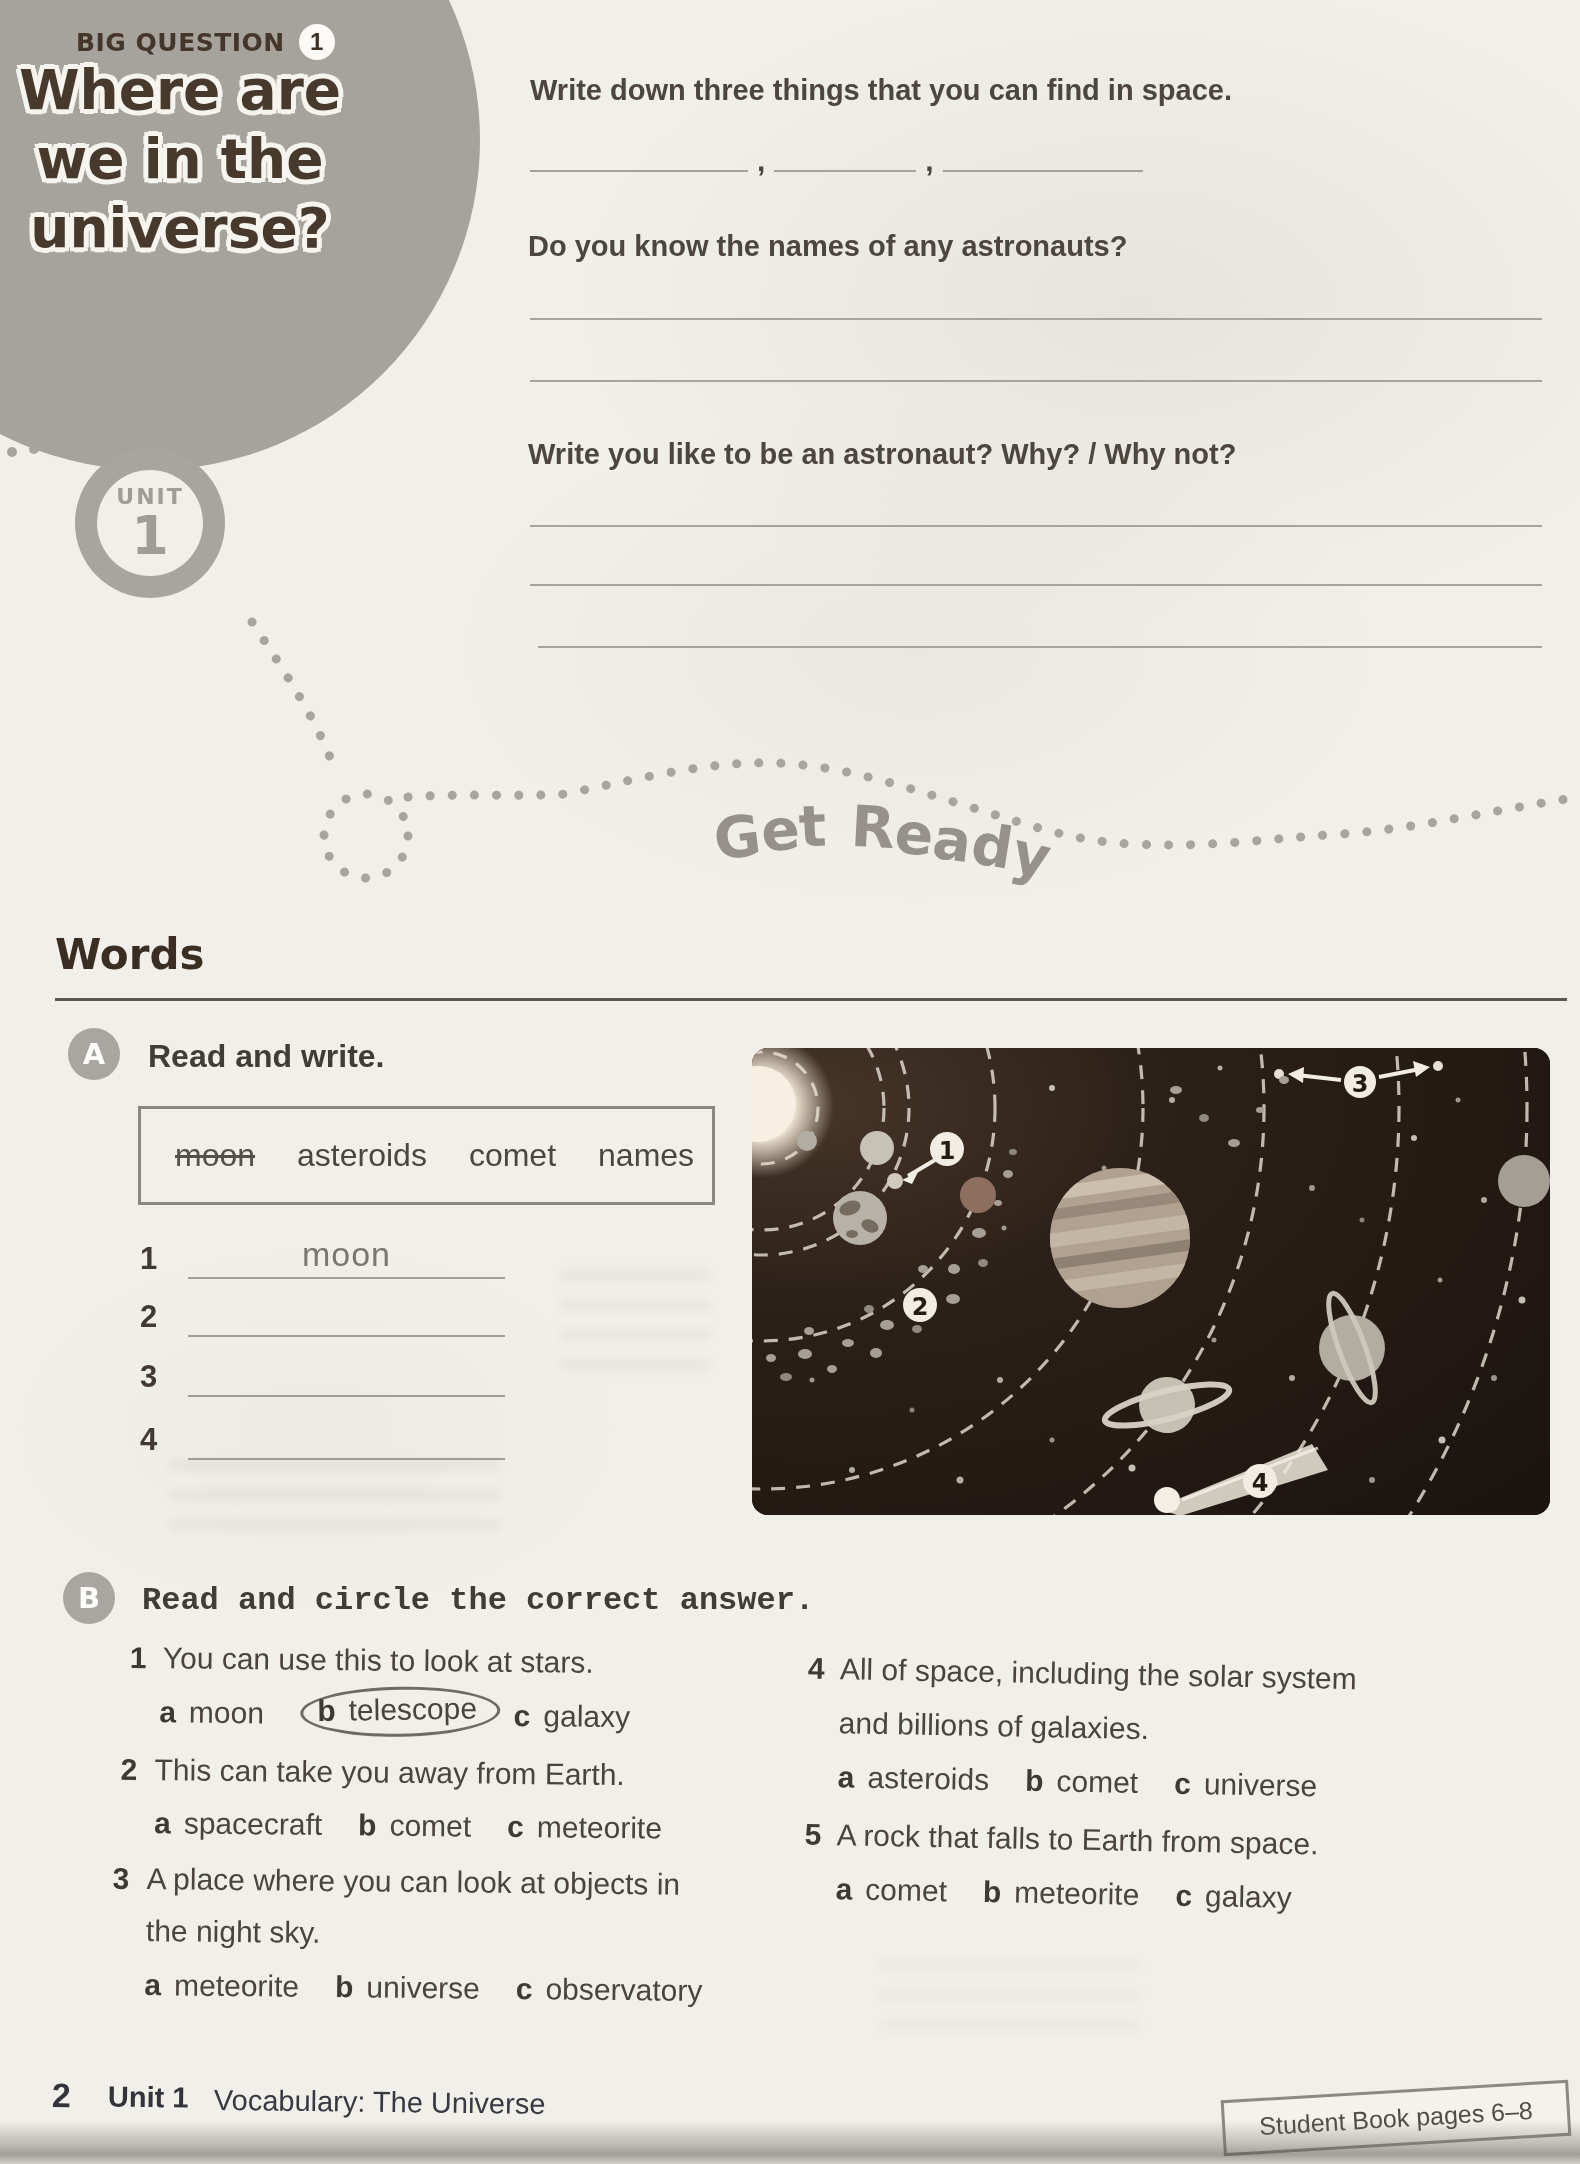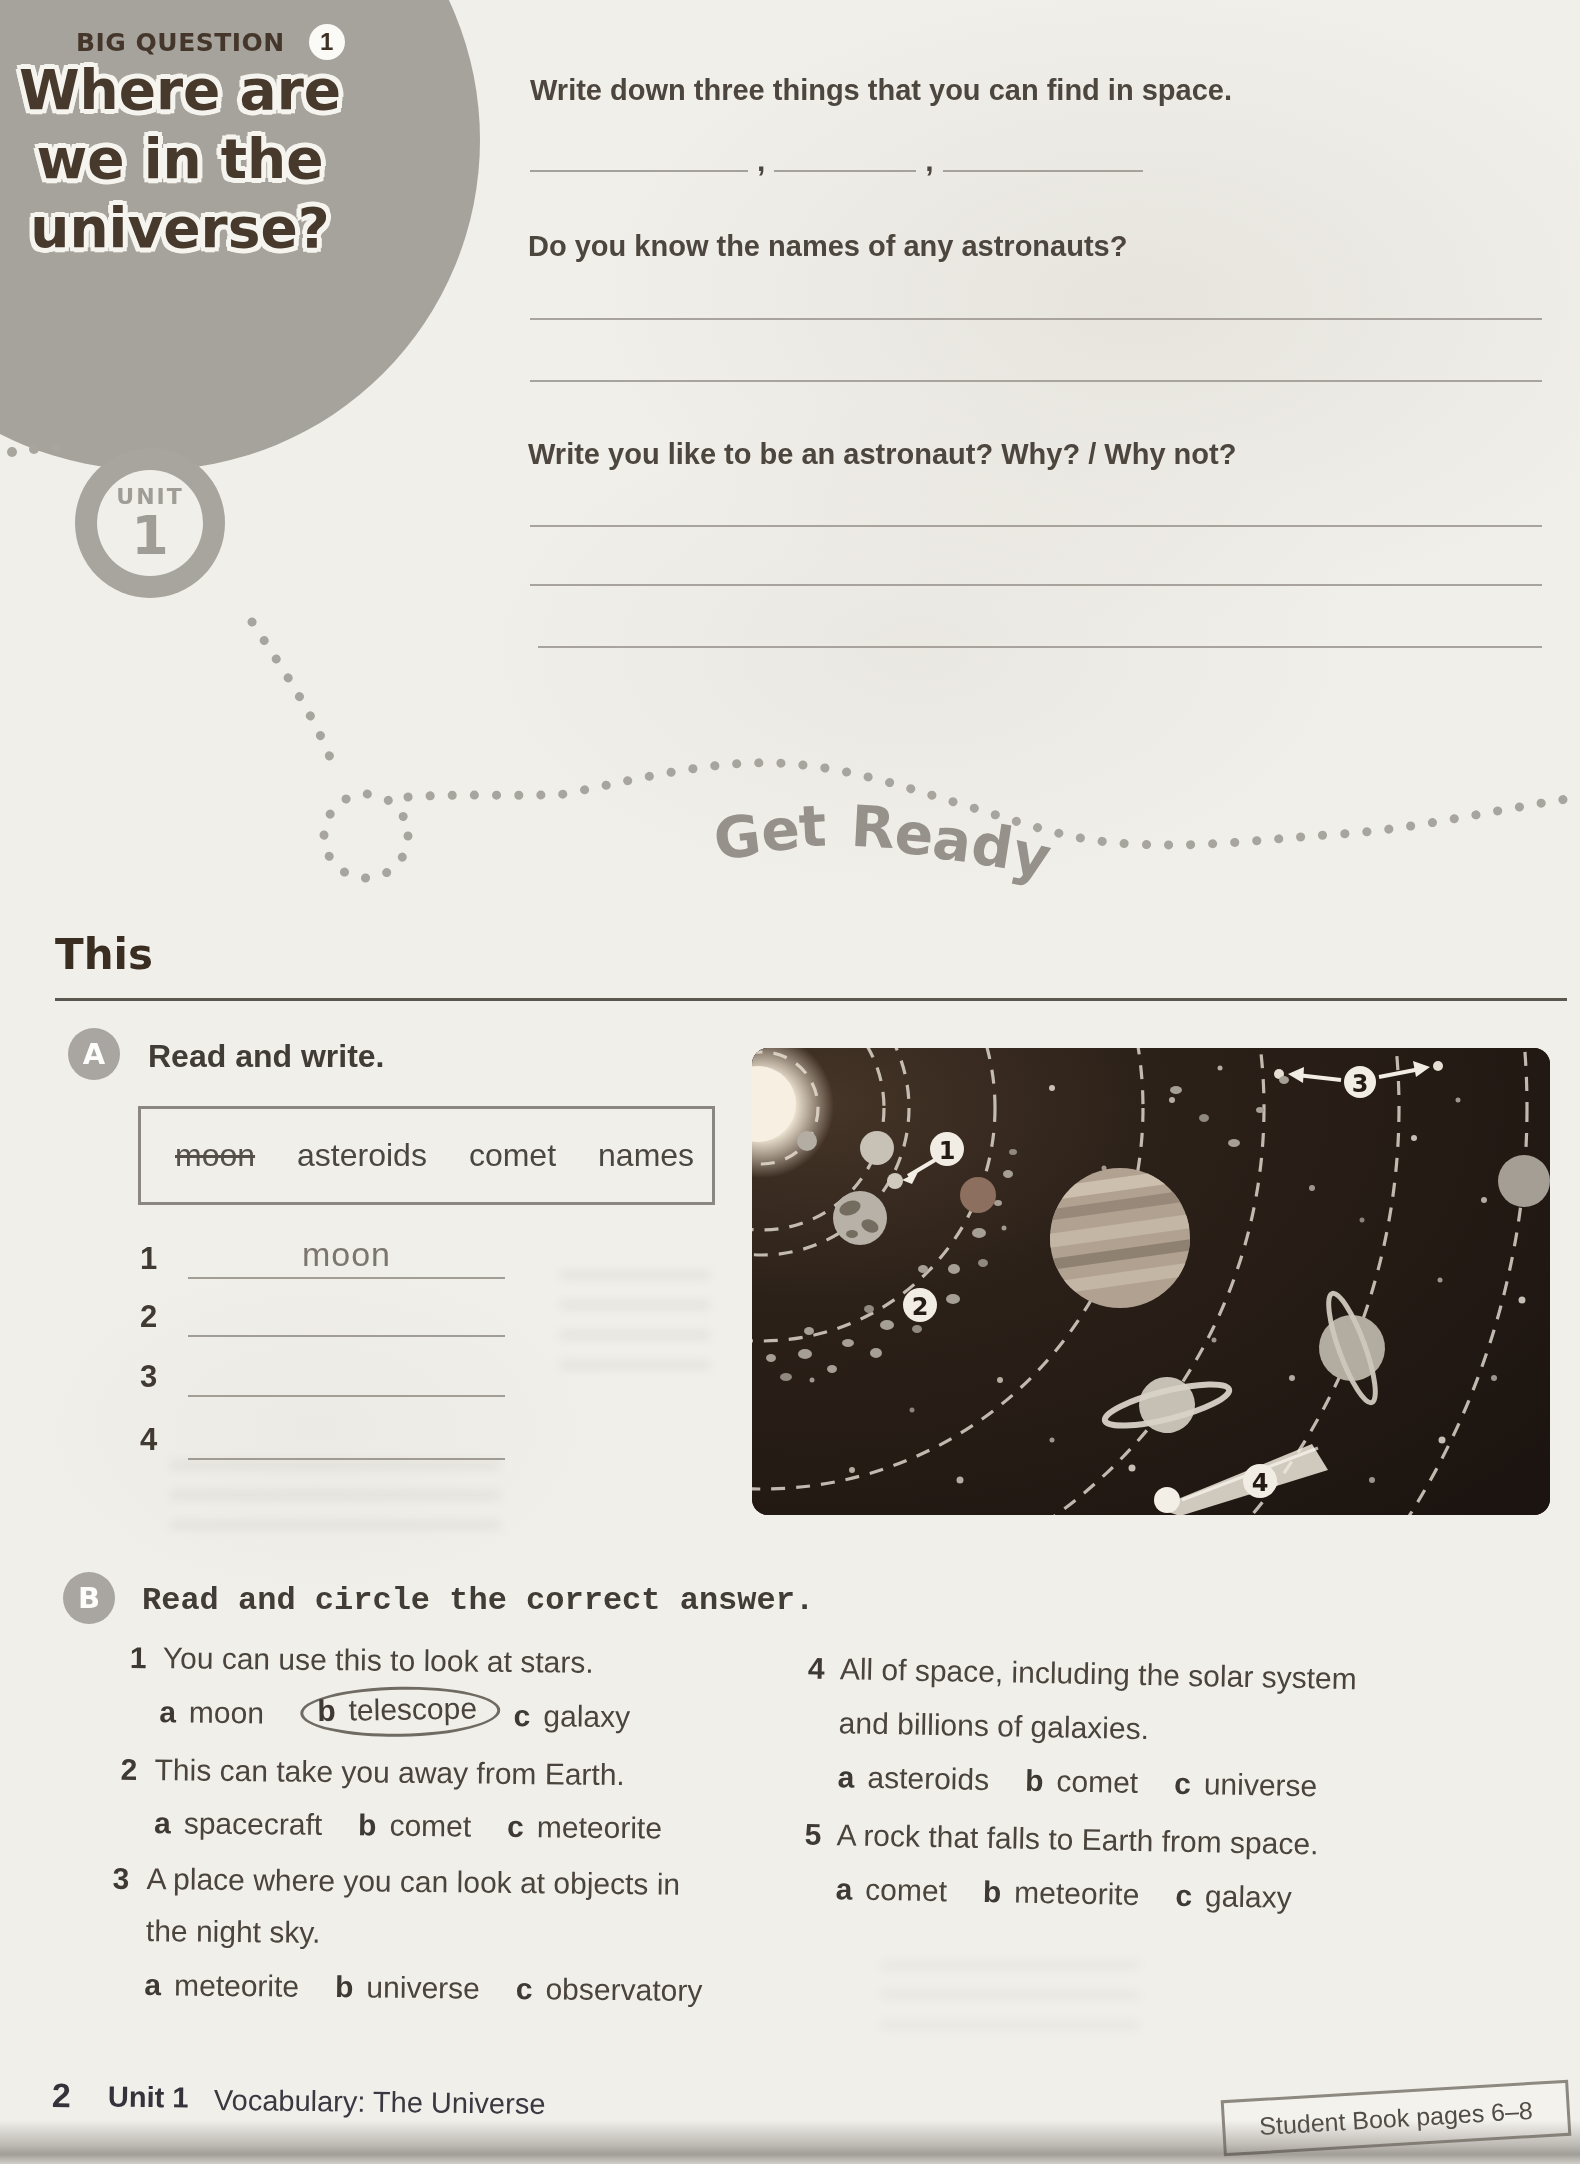--- a/index.html
+++ b/index.html
@@ -5,21 +5,21 @@
   html,body{margin:0;padding:0;background:#d8d6d2;}
   .page{position:relative;width:1580px;height:2164px;background:#f1efea;overflow:hidden;
         font-family:"Liberation Sans",sans-serif;}
   .page::before{content:"";position:absolute;inset:0;pointer-events:none;
         background:radial-gradient(900px 520px at 72% 14%, rgba(208,203,194,.30), transparent 62%),
                    radial-gradient(760px 420px at 58% 30%, rgba(208,203,194,.20), transparent 60%),
                    radial-gradient(500px 300px at 20% 66%, rgba(210,205,197,.14), transparent 60%);}
   
   .bq-circle{position:absolute;left:-180px;top:-190px;width:660px;height:660px;border-radius:50%;
         background:#a6a29c;}
-  .kicker{position:absolute;left:76px;top:24px;display:flex;align-items:center;gap:24px;}
+  .kicker{position:absolute;left:76px;top:24px;display:flex;align-items:center;gap:14px;}
   .kicker-text{font-family:"DejaVu Sans",sans-serif;font-size:25px;font-weight:bold;color:#44362a;letter-spacing:.5px;}
   .kicker-num{width:36px;height:36px;border-radius:50%;background:#fbfaf6;color:#3e3227;
         font-size:24px;font-weight:bold;display:flex;align-items:center;justify-content:center;}
   .bq-title{position:absolute;left:8px;top:56px;width:344px;text-align:center;
         font-family:"DejaVu Sans",sans-serif;font-weight:bold;font-size:55px;line-height:69px;color:#473a2d;
         text-shadow:-4px -4px 0 #f6f4ef,4px -4px 0 #f6f4ef,-4px 4px 0 #f6f4ef,4px 4px 0 #f6f4ef,
                     0 -5px 0 #f6f4ef,0 5px 0 #f6f4ef,-5px 0 0 #f6f4ef,5px 0 0 #f6f4ef;}
   
   .q{position:absolute;font-size:29px;font-weight:bold;color:#4c463e;white-space:nowrap;}
   #q1{left:530px;top:74px;} #q2{left:528px;top:230px;} #q3{left:528px;top:438px;}
@@ -152,21 +152,21 @@
       <span class="gl">e</span>
       <span class="gl">t</span>
       <span class="gl-sp"></span>
       <span class="gl">R</span>
       <span class="gl">e</span>
       <span class="gl">a</span>
       <span class="gl">d</span>
       <span class="gl">y</span>
   </div>
 
-  <div class="words-h">This</div>
+  <div class="words-h">Words</div>
   <div class="words-rule"></div>
 
   <div class="badge" id="badgeA">A</div>
   <div class="instr" id="instrA">Read and write.</div>
 
   <div class="word-box">
     <span class="strike">moon</span>
     <span>asteroids</span>
     <span>comet</span>
     <span>names</span>

